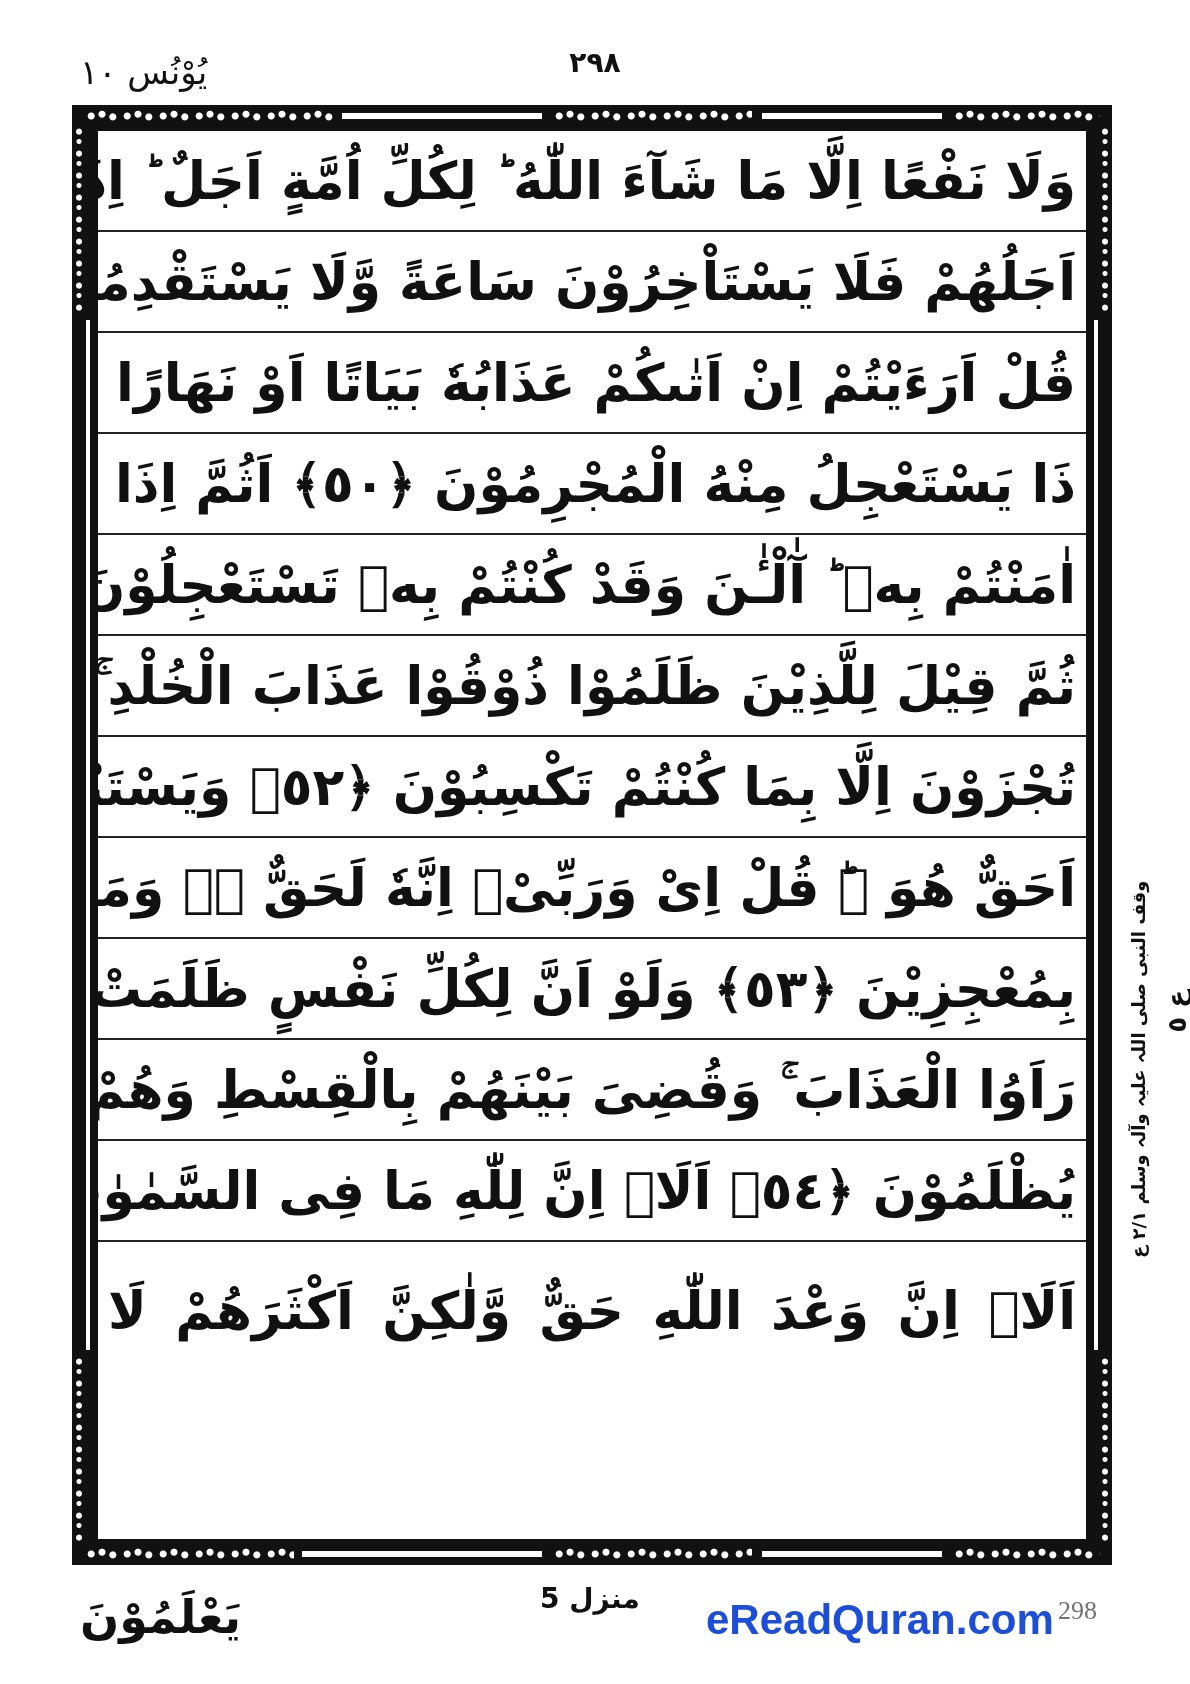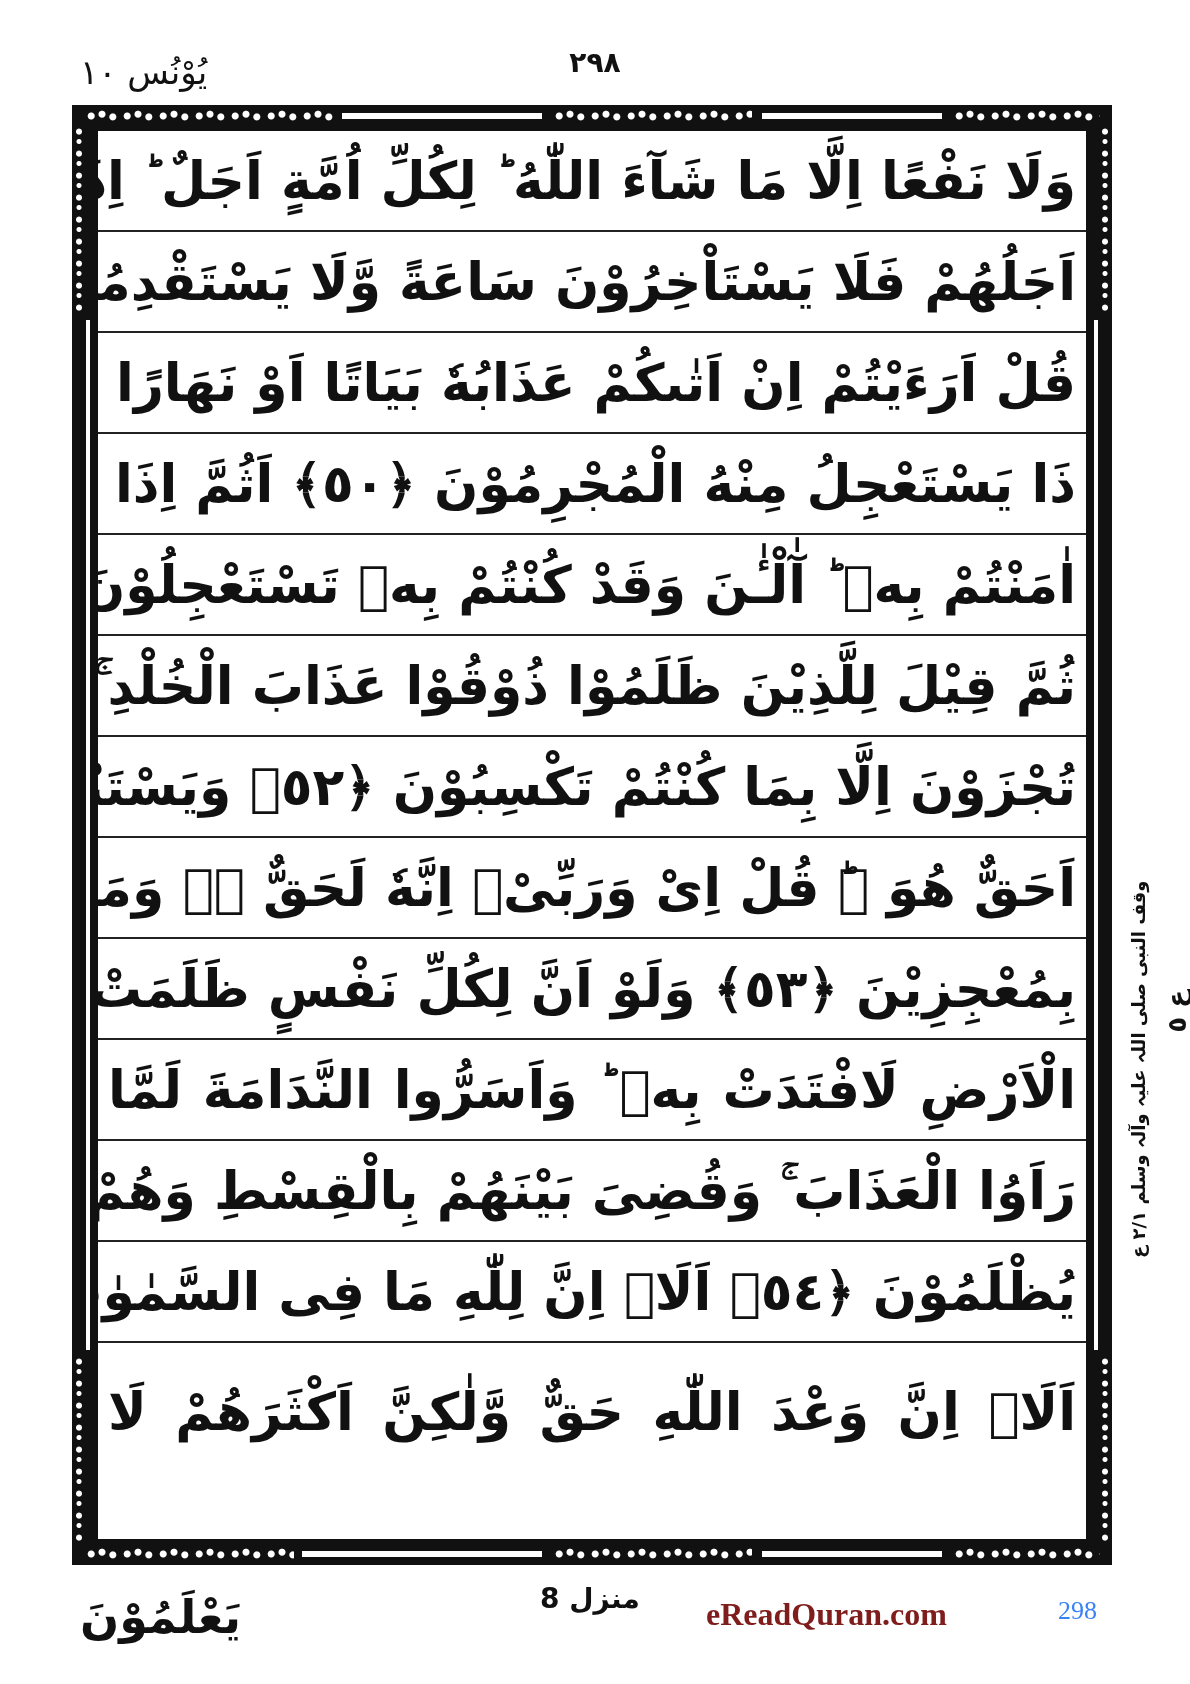--- a/index.html
+++ b/index.html
@@ -105,27 +105,27 @@
   .ftr-catch {
     position: absolute; left: 10px; top: 0; font-size: 46px; font-weight: bold;
     direction: rtl;
   }
   .ftr-manzil {
     position: absolute; left: 470px; top: -8px; font-size: 28px; font-weight: bold;
     direction: rtl;
   }
   .ftr-site {
     position: absolute; left: 636px; top: 6px;
-    font-family: Liberation Serif, serif;
-    font-size: 32px; font-weight: bold; color: #7f1d1d;
+    font-family: Liberation Sans, sans-serif;
+    font-size: 42px; font-weight: bold; color: #1d4ed8;
   }
   .ftr-page {
     position: absolute; left: 988px; top: 6px;
     font-family: "Liberation Serif", serif;
-    font-size: 26px; color: #3b82f6;
+    font-size: 26px; color: #737373;
   }
 </style>
 </head>
 <body>
 
 <div class="header">
   <div class="hdr-left">يُوْنُس ١٠</div>
   <div class="hdr-center">٢٩٨</div>
 </div>
 
@@ -172,37 +172,34 @@
     <div class="line">
         <span>تُجْزَوْنَ اِلَّا بِمَا كُنْتُمْ تَكْسِبُوْنَ ﴿٥٢﴾ وَيَسْتَنْۢبِـُٔوْنَكَ</span>
       </div>
     <div class="line">
         <span>اَحَقٌّ هُوَ ؔؕ قُلْ اِىْ وَرَبِّىْۤ اِنَّهٗ لَحَقٌّ ۚۛ وَمَاۤ اَنْتُمْ</span>
       </div>
     <div class="line">
         <span>بِمُعْجِزِيْنَ ﴿٥٣﴾ وَلَوْ اَنَّ لِكُلِّ نَفْسٍ ظَلَمَتْ مَا فِى</span>
       </div>
     <div class="line">
-        <span>الْاَرْضِ لَافْتَدَتْ بِهٖ ؕ وَاَسَرُّوا النَّدَامَةَ لَمَّا</span>
-      </div>
-    <div class="line">
         <span>رَاَوُا الْعَذَابَ ۚ وَقُضِىَ بَيْنَهُمْ بِالْقِسْطِ وَهُمْ لَا</span>
       </div>
     <div class="line">
         <span>يُظْلَمُوْنَ ﴿٥٤﴾ اَلَاۤ اِنَّ لِلّٰهِ مَا فِى السَّمٰوٰتِ وَالْاَرْضِ ؕ</span>
       </div>
     <div class="line">
         <span>اَلَاۤ اِنَّ وَعْدَ اللّٰهِ حَقٌّ وَّلٰكِنَّ اَكْثَرَهُمْ لَا</span>
       </div>
   </div>
 </div>
 
 <div class="margin-note">
   <div class="note-text">وقف النبی صلی اللہ علیہ وآلہ وسلم ٢/١ ع</div>
   <div class="ruku-mark">ع ٥</div>
 </div>
 
 <div class="footer">
   <div class="ftr-catch">يَعْلَمُوْنَ</div>
-  <div class="ftr-manzil">منزل 8</div>
+  <div class="ftr-manzil">منزل 5</div>
   <div class="ftr-site">eReadQuran.com</div>
   <div class="ftr-page">298</div>
 </div>
 
 </body></html>

